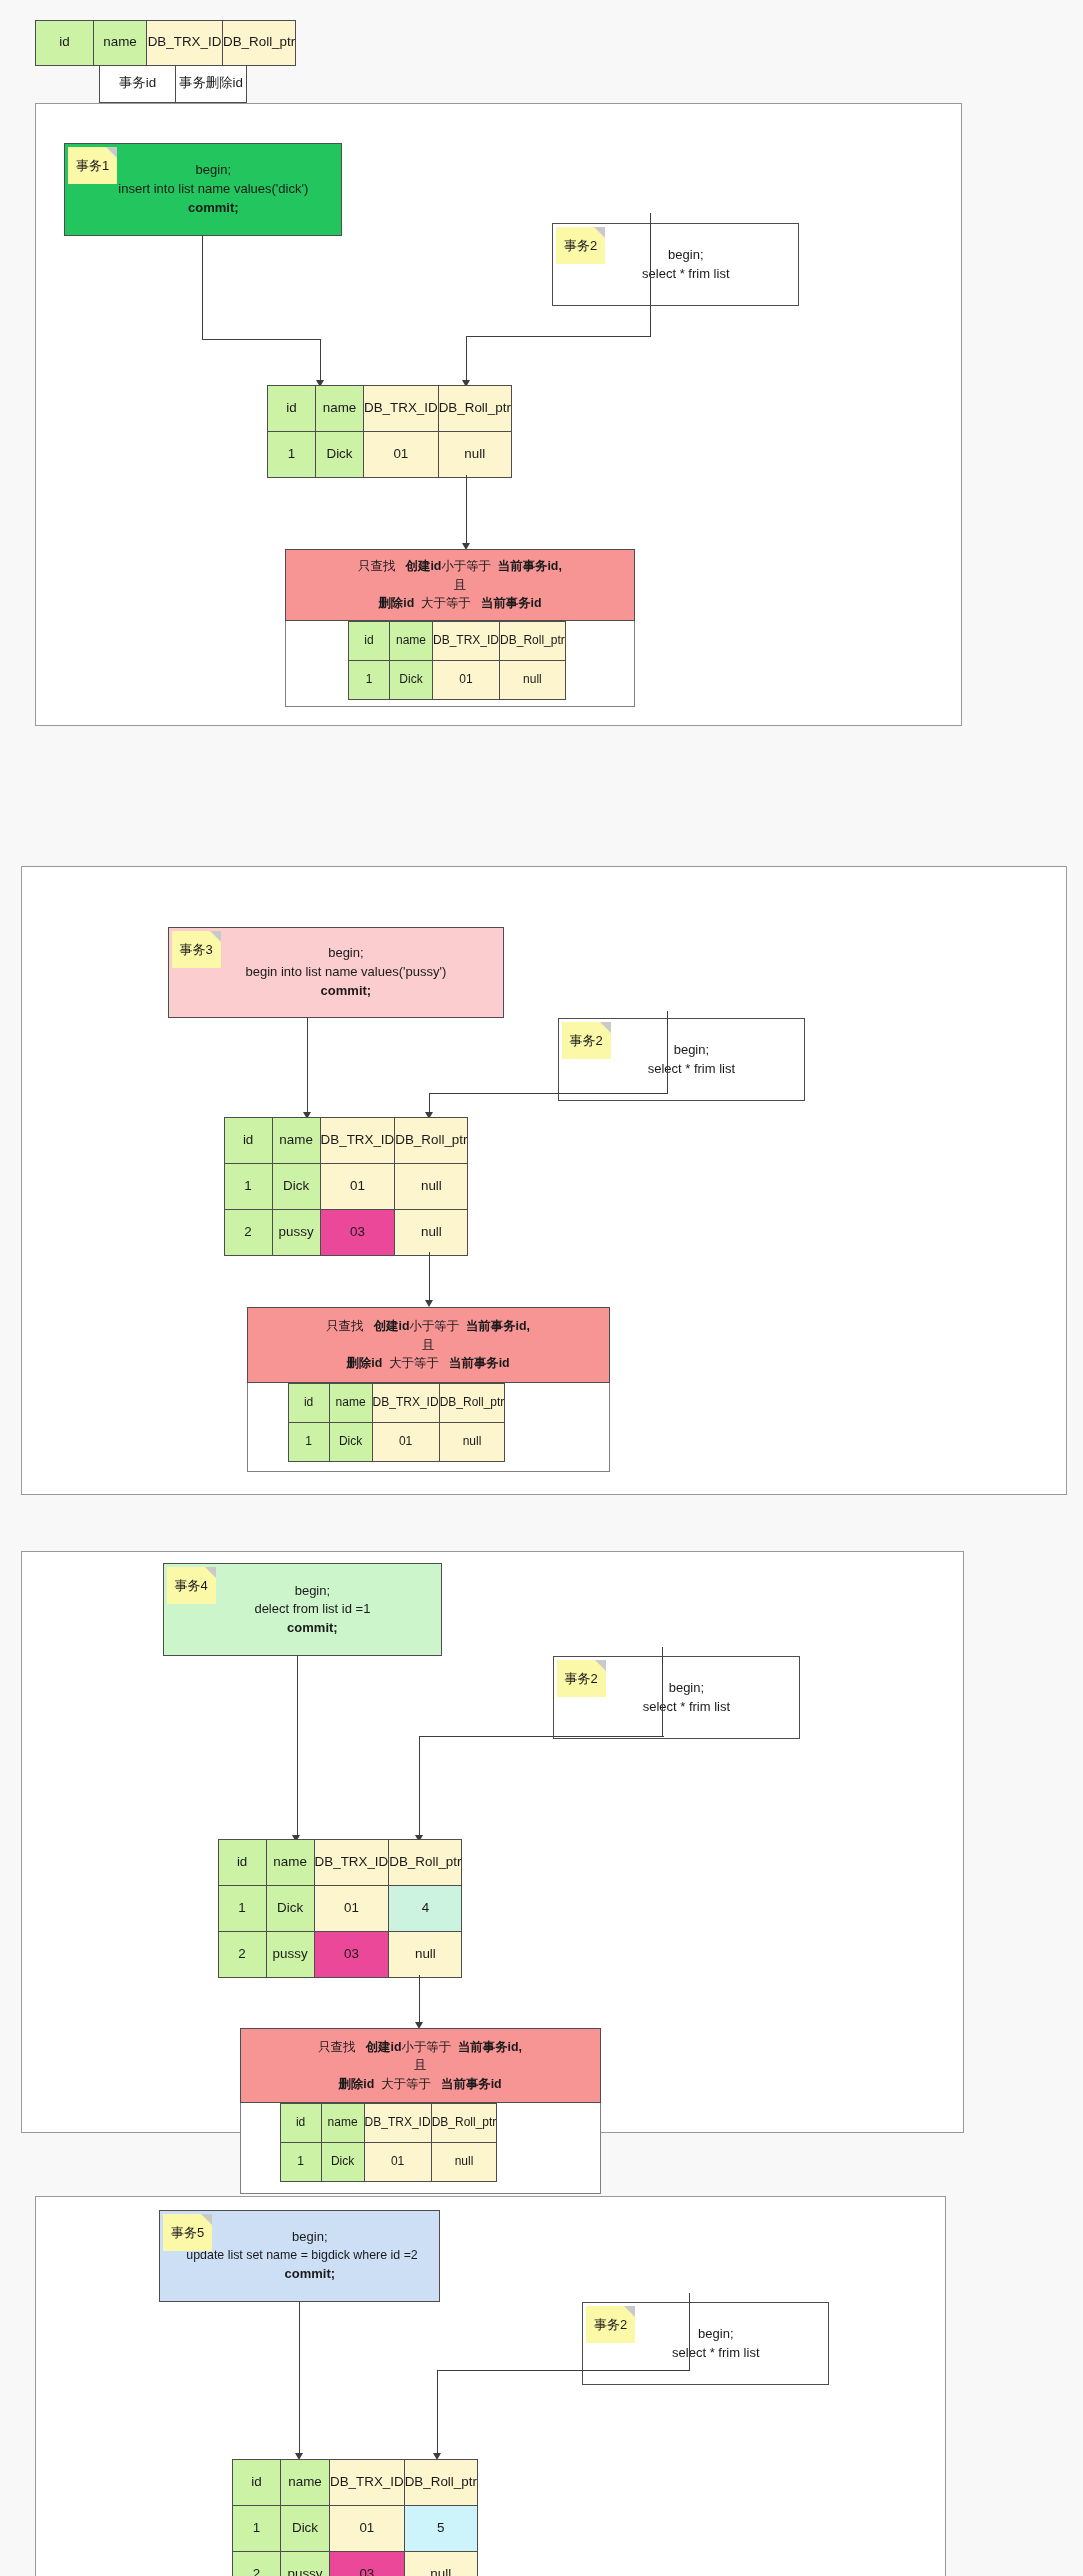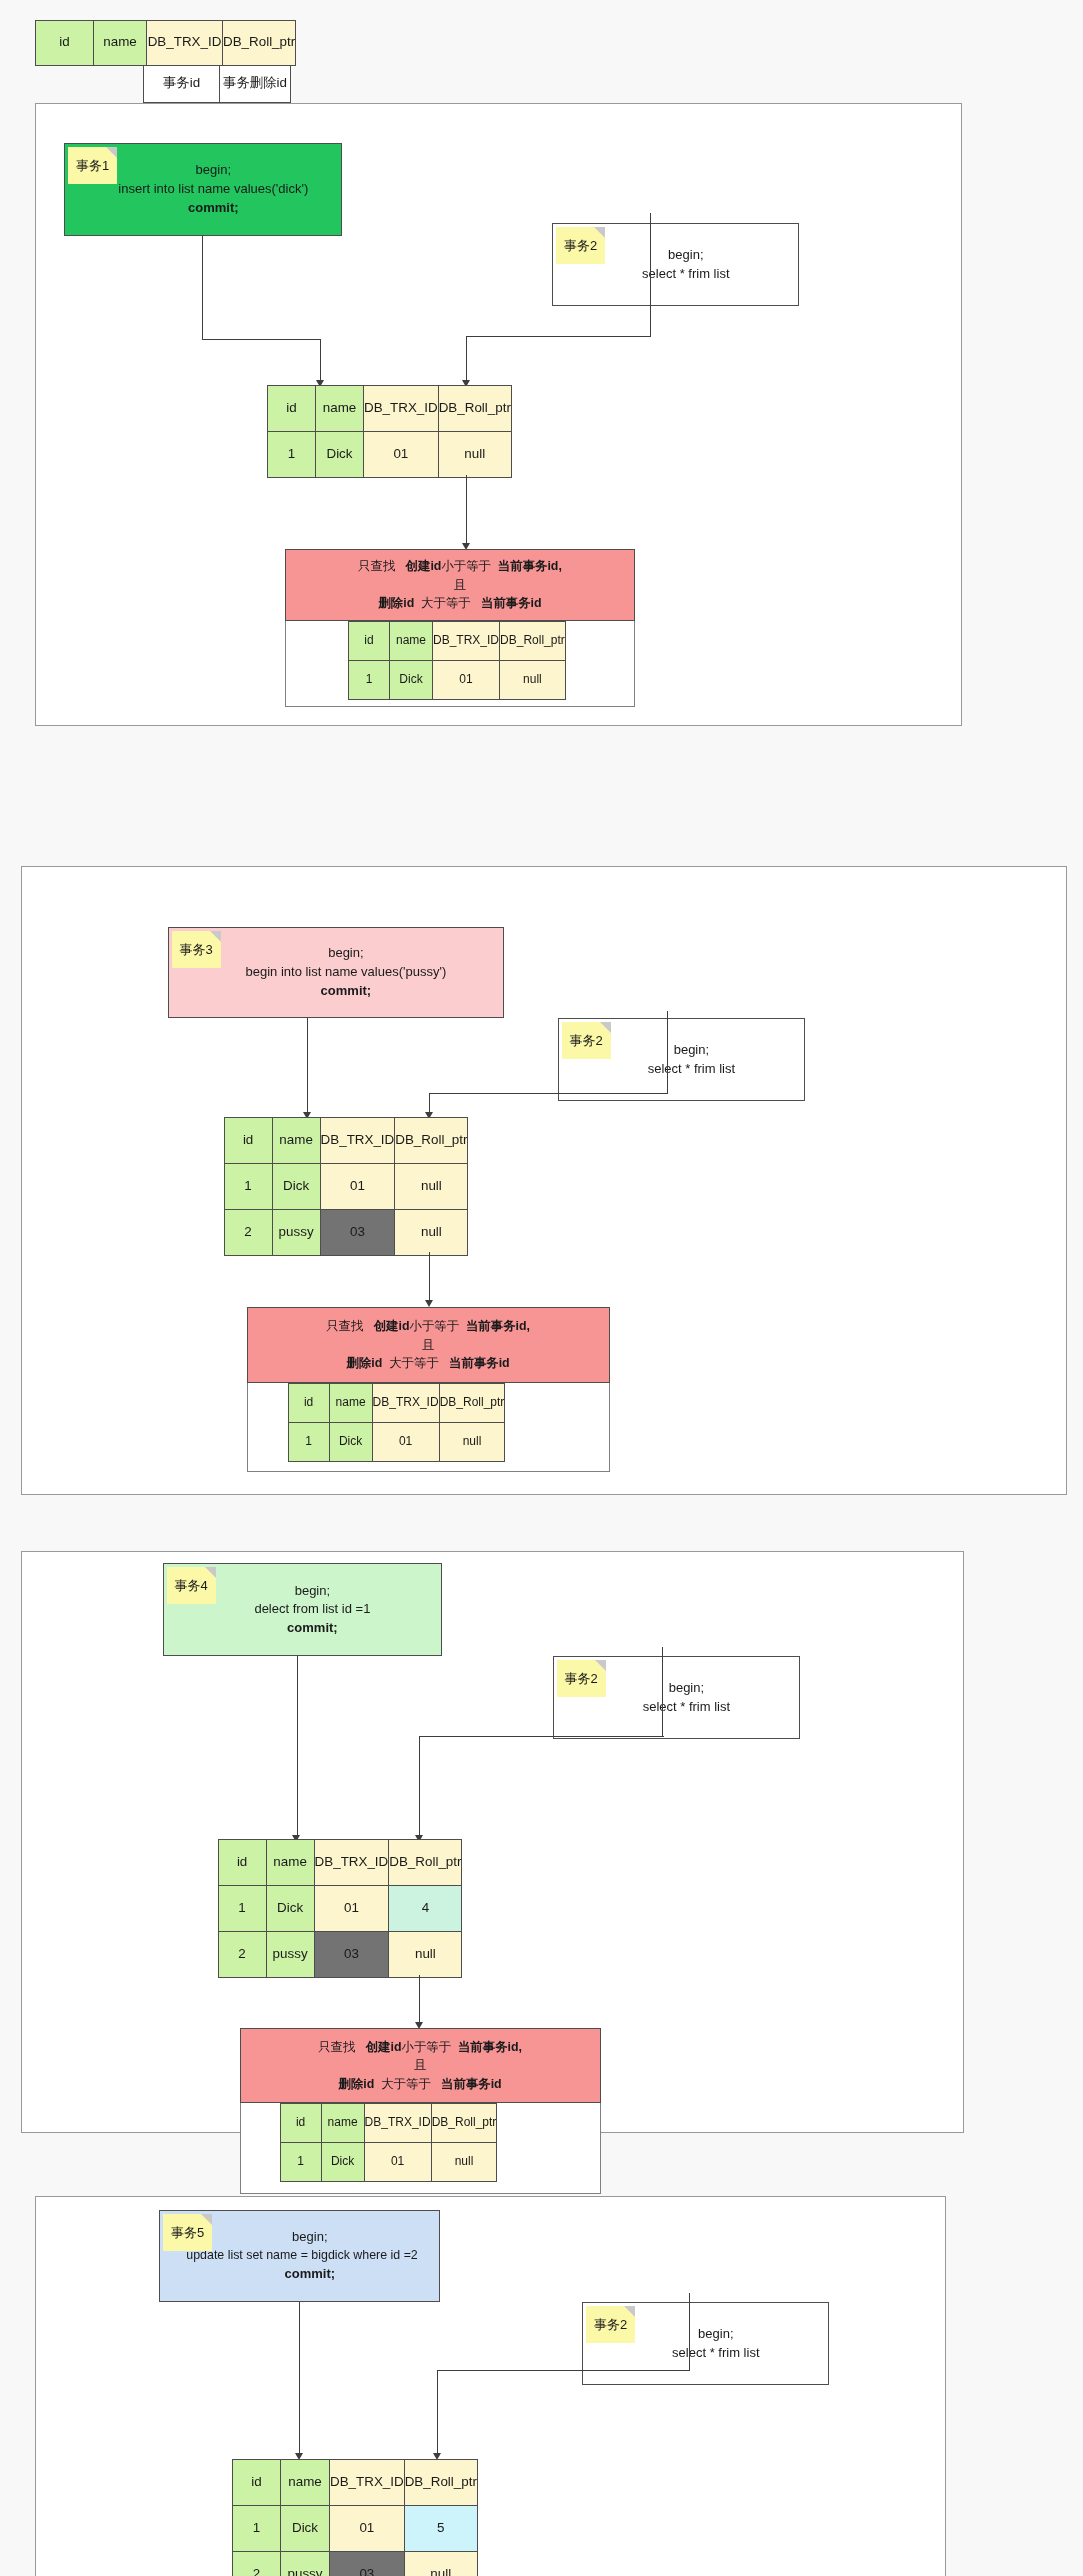--- a/index.html
+++ b/index.html
@@ -20,21 +20,21 @@
     text-align:center;
     vertical-align:middle;
     font-size:13.4px;
     line-height:1.1;
     padding:0;
     white-space:nowrap;
   }
   .c-green{background:#ccf2a6;}
   .c-yellow{background:#fcf5cd;}
   .c-white{background:#ffffff;}
-  .c-pink{background:#737373;}
+  .c-pink{background:#ec4899;}
   .c-cyan{background:#cdf4fb;}
   .c-mint{background:#ccf2e0;}
 
   
   .panel{
     background:#ffffff;
     border:1px solid #999999;
     box-sizing:border-box;
   }
 
@@ -114,21 +114,21 @@
   <table class="g">
     <tbody>
         <tr>
       <td class="c-green" style="width:57px;height:44px;">id</td>
       <td class="c-green" style="width:52px;height:44px;">name</td>
       <td class="c-yellow" style="width:75px;height:44px;">DB_TRX_ID</td>
       <td class="c-yellow" style="width:70px;height:44px;">DB_Roll_ptr</td>
     </tr>
   </tbody>
     </table>
-  <table class="g" style="margin-left:108px;margin-top:-1px;">
+  <table class="g" style="margin-left:64px;margin-top:-1px;">
     <tbody>
         <tr>
       <td class="c-white" style="width:75px;height:36px;">事务id</td>
       <td class="c-white" style="width:70px;height:36px;">事务删除id</td>
     </tr>
   </tbody>
     </table>
 </div>
 
 <div class="panel abs" style="left:35px;top:103px;width:927px;height:623px;">

